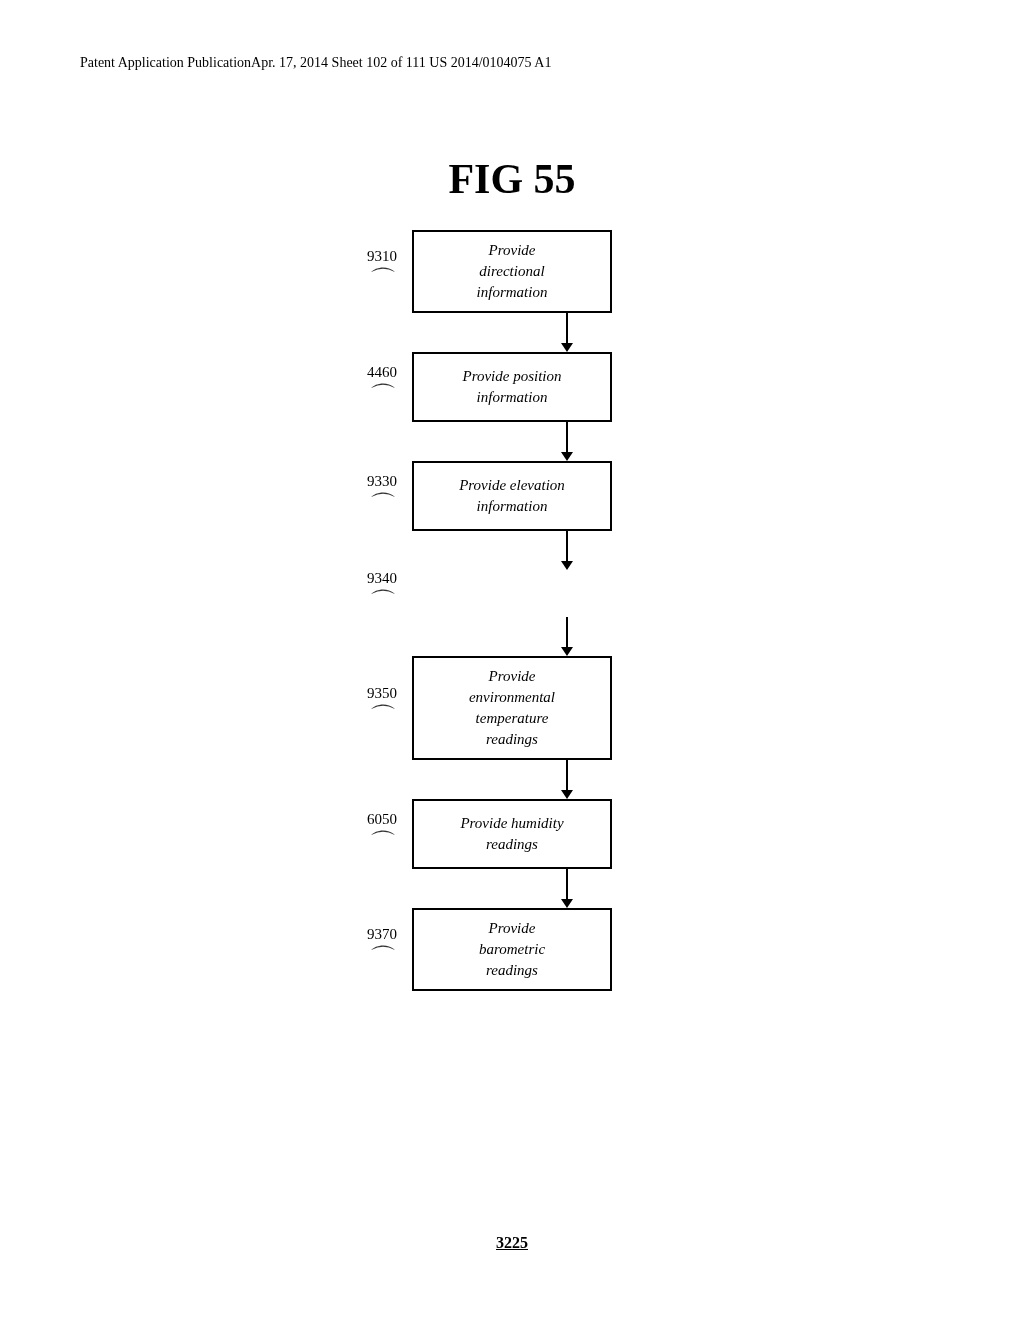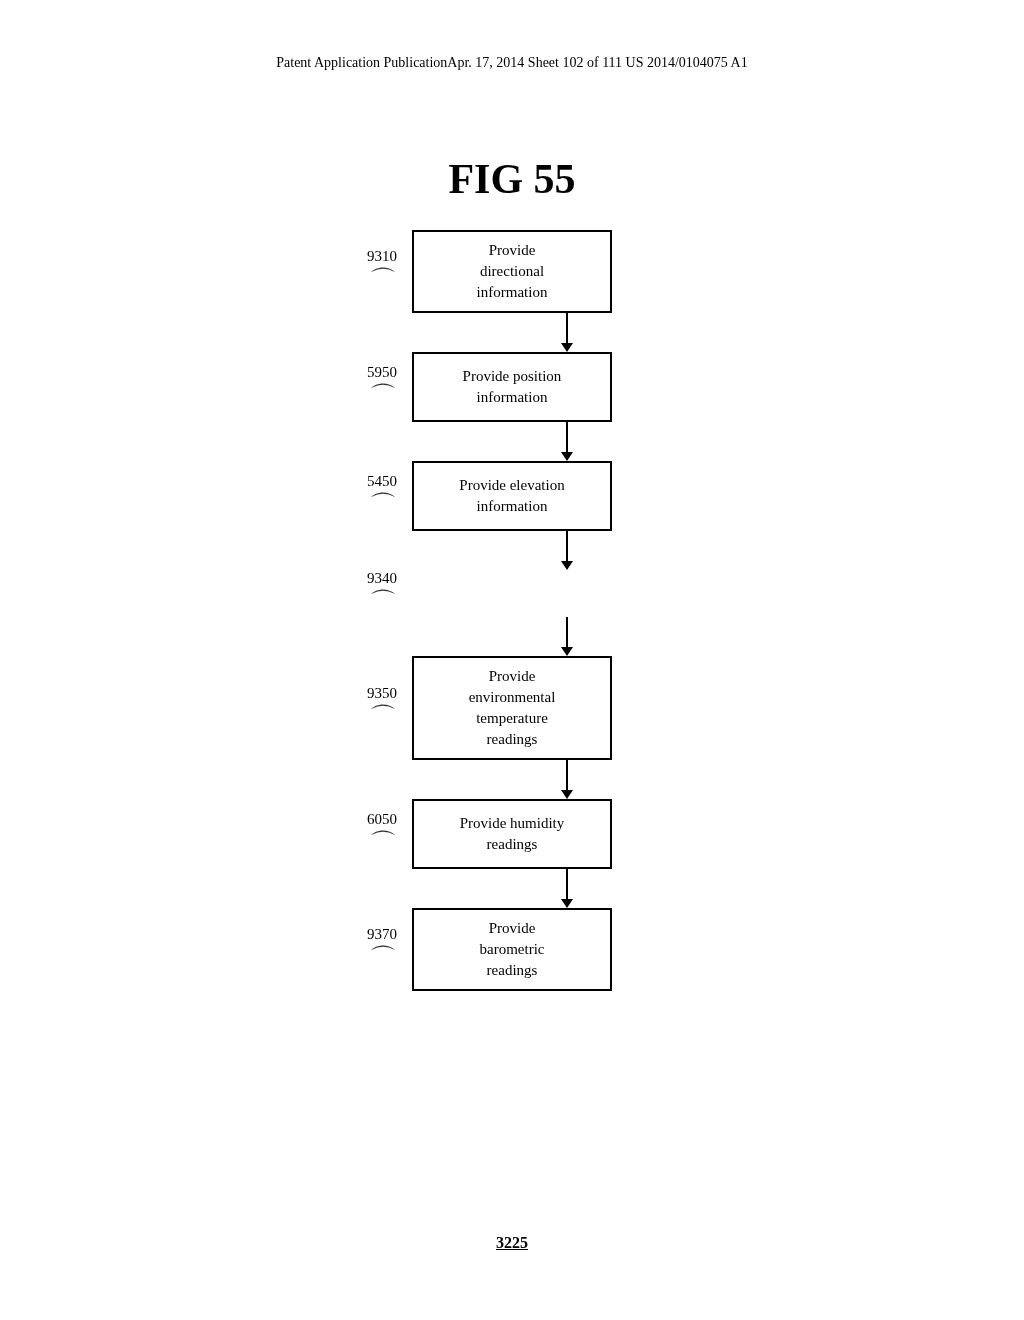--- a/index.html
+++ b/index.html
@@ -11,21 +11,21 @@
       position: relative;
       overflow: hidden;
     }
 
     .header {
       position: absolute;
       top: 55px;
       left: 80px;
       right: 80px;
       display: flex;
-      justify-content: center;
+      justify-content: flex-start;
       align-items: baseline;
       font-size: 14px;
     }
 
     .fig-title {
       position: absolute;
       top: 155px;
       left: 50%;
       transform: translateX(-50%);
       font-size: 42px;
@@ -60,20 +60,21 @@
       width: 200px;
       min-height: 70px;
       display: flex;
       align-items: center;
       justify-content: center;
       text-align: center;
       padding: 8px 24px;
       font-size: 15px;
       line-height: 1.4;
       background: #fff;
+      font-style: italic;
     }
 
     .bottom-label {
       position: absolute;
       bottom: 68px;
       left: 50%;
       transform: translateX(-50%);
       font-size: 16px;
       font-weight: bold;
       text-decoration: underline;
@@ -114,36 +115,36 @@
 
   <div class="connector-wrap" style="padding-left:110px; width:100%; display:flex; justify-content:center; padding-left:110px;">
     <div style="display:flex; flex-direction:column; align-items:center; width:200px;">
       <div style="width:2px; height:30px; background:#000;"></div>
       <div style="width:0; height:0; border-left:6px solid transparent; border-right:6px solid transparent; border-top:9px solid #000;"></div>
     </div>
   </div>
 
   <div class="flow-row" style="display:flex; align-items:center; width:100%;">
     <div class="label-area">
-      <span class="step-number">5950</span>
+      <span class="step-number">4460</span>
       <span class="bracket">⌒</span>
     </div>
     <div class="box">Provide position<br>information</div>
   </div>
 
   <div style="padding-left:110px; width:100%; display:flex; justify-content:center; padding-left:110px;">
     <div style="display:flex; flex-direction:column; align-items:center; width:200px;">
       <div style="width:2px; height:30px; background:#000;"></div>
       <div style="width:0; height:0; border-left:6px solid transparent; border-right:6px solid transparent; border-top:9px solid #000;"></div>
     </div>
   </div>
 
   <div class="flow-row" style="display:flex; align-items:center; width:100%;">
     <div class="label-area">
-      <span class="step-number">5450</span>
+      <span class="step-number">9330</span>
       <span class="bracket">⌒</span>
     </div>
     <div class="box">Provide elevation<br>information</div>
   </div>
 
   <div style="padding-left:110px; width:100%; display:flex; justify-content:center; padding-left:110px;">
     <div style="display:flex; flex-direction:column; align-items:center; width:200px;">
       <div style="width:2px; height:30px; background:#000;"></div>
       <div style="width:0; height:0; border-left:6px solid transparent; border-right:6px solid transparent; border-top:9px solid #000;"></div>
     </div>

